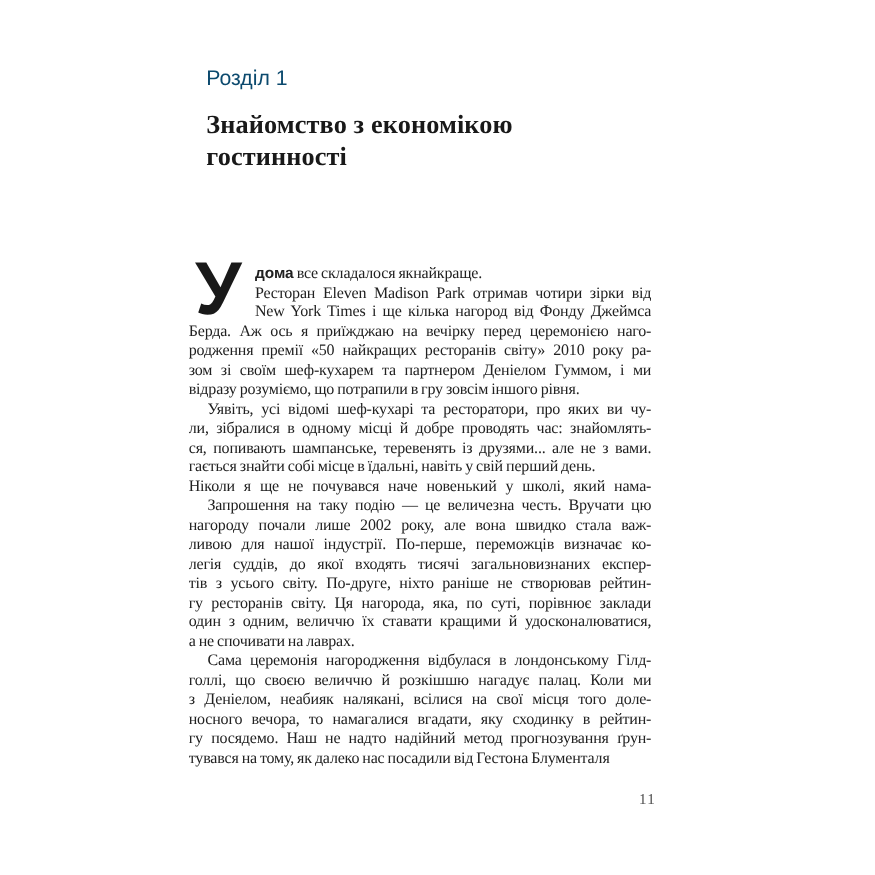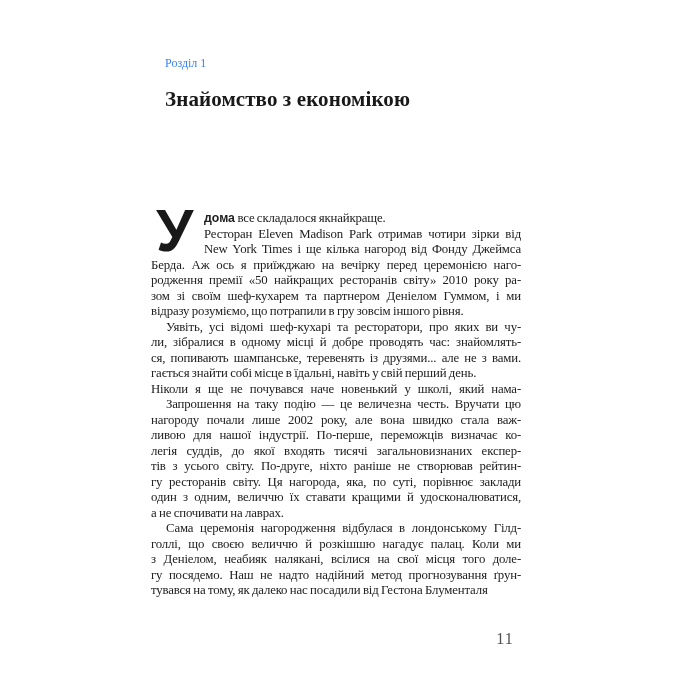--- a/index.html
+++ b/index.html
@@ -2,22 +2,22 @@
 <html><head>
 <meta charset="utf-8">
 <style>
   html,body{margin:0;padding:0;}
   .book-page{
     position:relative;width:700px;height:700px;background:#ffffff;
     overflow:hidden;font-family:"Liberation Serif",serif;
   }
   .kicker{
     position:absolute;left:165px;top:55px;
-    font-family:Liberation Serif, serif;
-    font-size:12px;line-height:16px;color:#3b82f6;
+    font-family:Liberation Sans, sans-serif;
+    font-size:17px;line-height:16px;color:#0c4a6e;
   }
   .title{
     position:absolute;left:165px;top:86px;
     font-family:Liberation Serif, serif;
     font-weight:bold;font-size:21px;line-height:26px;color:#191919;
     letter-spacing:0.1px;
   }
   .drop-cap{
     position:absolute;left:156px;top:201px;
     font-family:"Liberation Sans",sans-serif;
@@ -29,31 +29,32 @@
   .ln{
     font-size:12.8px;line-height:15.5px;height:15.5px;overflow:hidden;
     text-align:justify;text-align-last:justify;
     letter-spacing:-0.15px;word-spacing:-0.6px;
   }
   .ln.last{text-align:center;text-align-last:left;}
   .ln.capm{margin-left:53px;}
   .ln.ind{text-indent:15px;}
   .ln b{font-family:"Liberation Sans",sans-serif;font-size:12.3px;letter-spacing:0;}
   .folio{
-    position:absolute;left:491px;top:633px;width:28px;text-align:center;
-    font-size:16px;line-height:12px;color:#4f4f4f;letter-spacing:1px;
+    position:absolute;left:504px;top:633px;width:28px;text-align:center;
+    font-size:12px;line-height:12px;color:#4f4f4f;letter-spacing:1px;
   }
 </style>
 </head>
 <body>
 
 <div class="book-page">
   <div class="kicker">Розділ 1</div>
   <div class="title">
     <div>Знайомство з економікою</div>
+    <div>гостинності</div>
   </div>
   <div class="drop-cap">У</div>
   <div class="body-text">
       <div>
         <div class="ln capm last"><b>дома</b> все складалося якнайкраще.</div>
       </div>
       <div>
         <div class="ln capm">Ресторан Eleven Madison Park отримав чотири зірки від</div>
         <div class="ln capm">New York Times і ще кілька нагород від Фонду Джеймса</div>
         <div class="ln">Берда. Аж ось я приїжджаю на вечірку перед церемонією наго-</div>
@@ -75,18 +76,19 @@
         <div class="ln">легія суддів, до якої входять тисячі загальновизнаних експер-</div>
         <div class="ln">тів з усього світу. По-друге, ніхто раніше не створював рейтин-</div>
         <div class="ln">гу ресторанів світу. Ця нагорода, яка, по суті, порівнює заклади</div>
         <div class="ln">один з одним, величчю їх ставати кращими й удосконалюватися,</div>
         <div class="ln last">а не спочивати на лаврах.</div>
       </div>
       <div>
         <div class="ln ind">Сама церемонія нагородження відбулася в лондонському Гілд-</div>
         <div class="ln">голлі, що своєю величчю й розкішшю нагадує палац. Коли ми</div>
         <div class="ln">з Деніелом, неабияк налякані, всілися на свої місця того доле-</div>
+        <div class="ln">носного вечора, то намагалися вгадати, яку сходинку в рейтин-</div>
         <div class="ln">гу посядемо. Наш не надто надійний метод прогнозування ґрун-</div>
         <div class="ln last">тувався на тому, як далеко нас посадили від Гестона Блументаля</div>
       </div>
     </div>
   <div class="folio">11</div>
 </div>
 
 </body></html>

